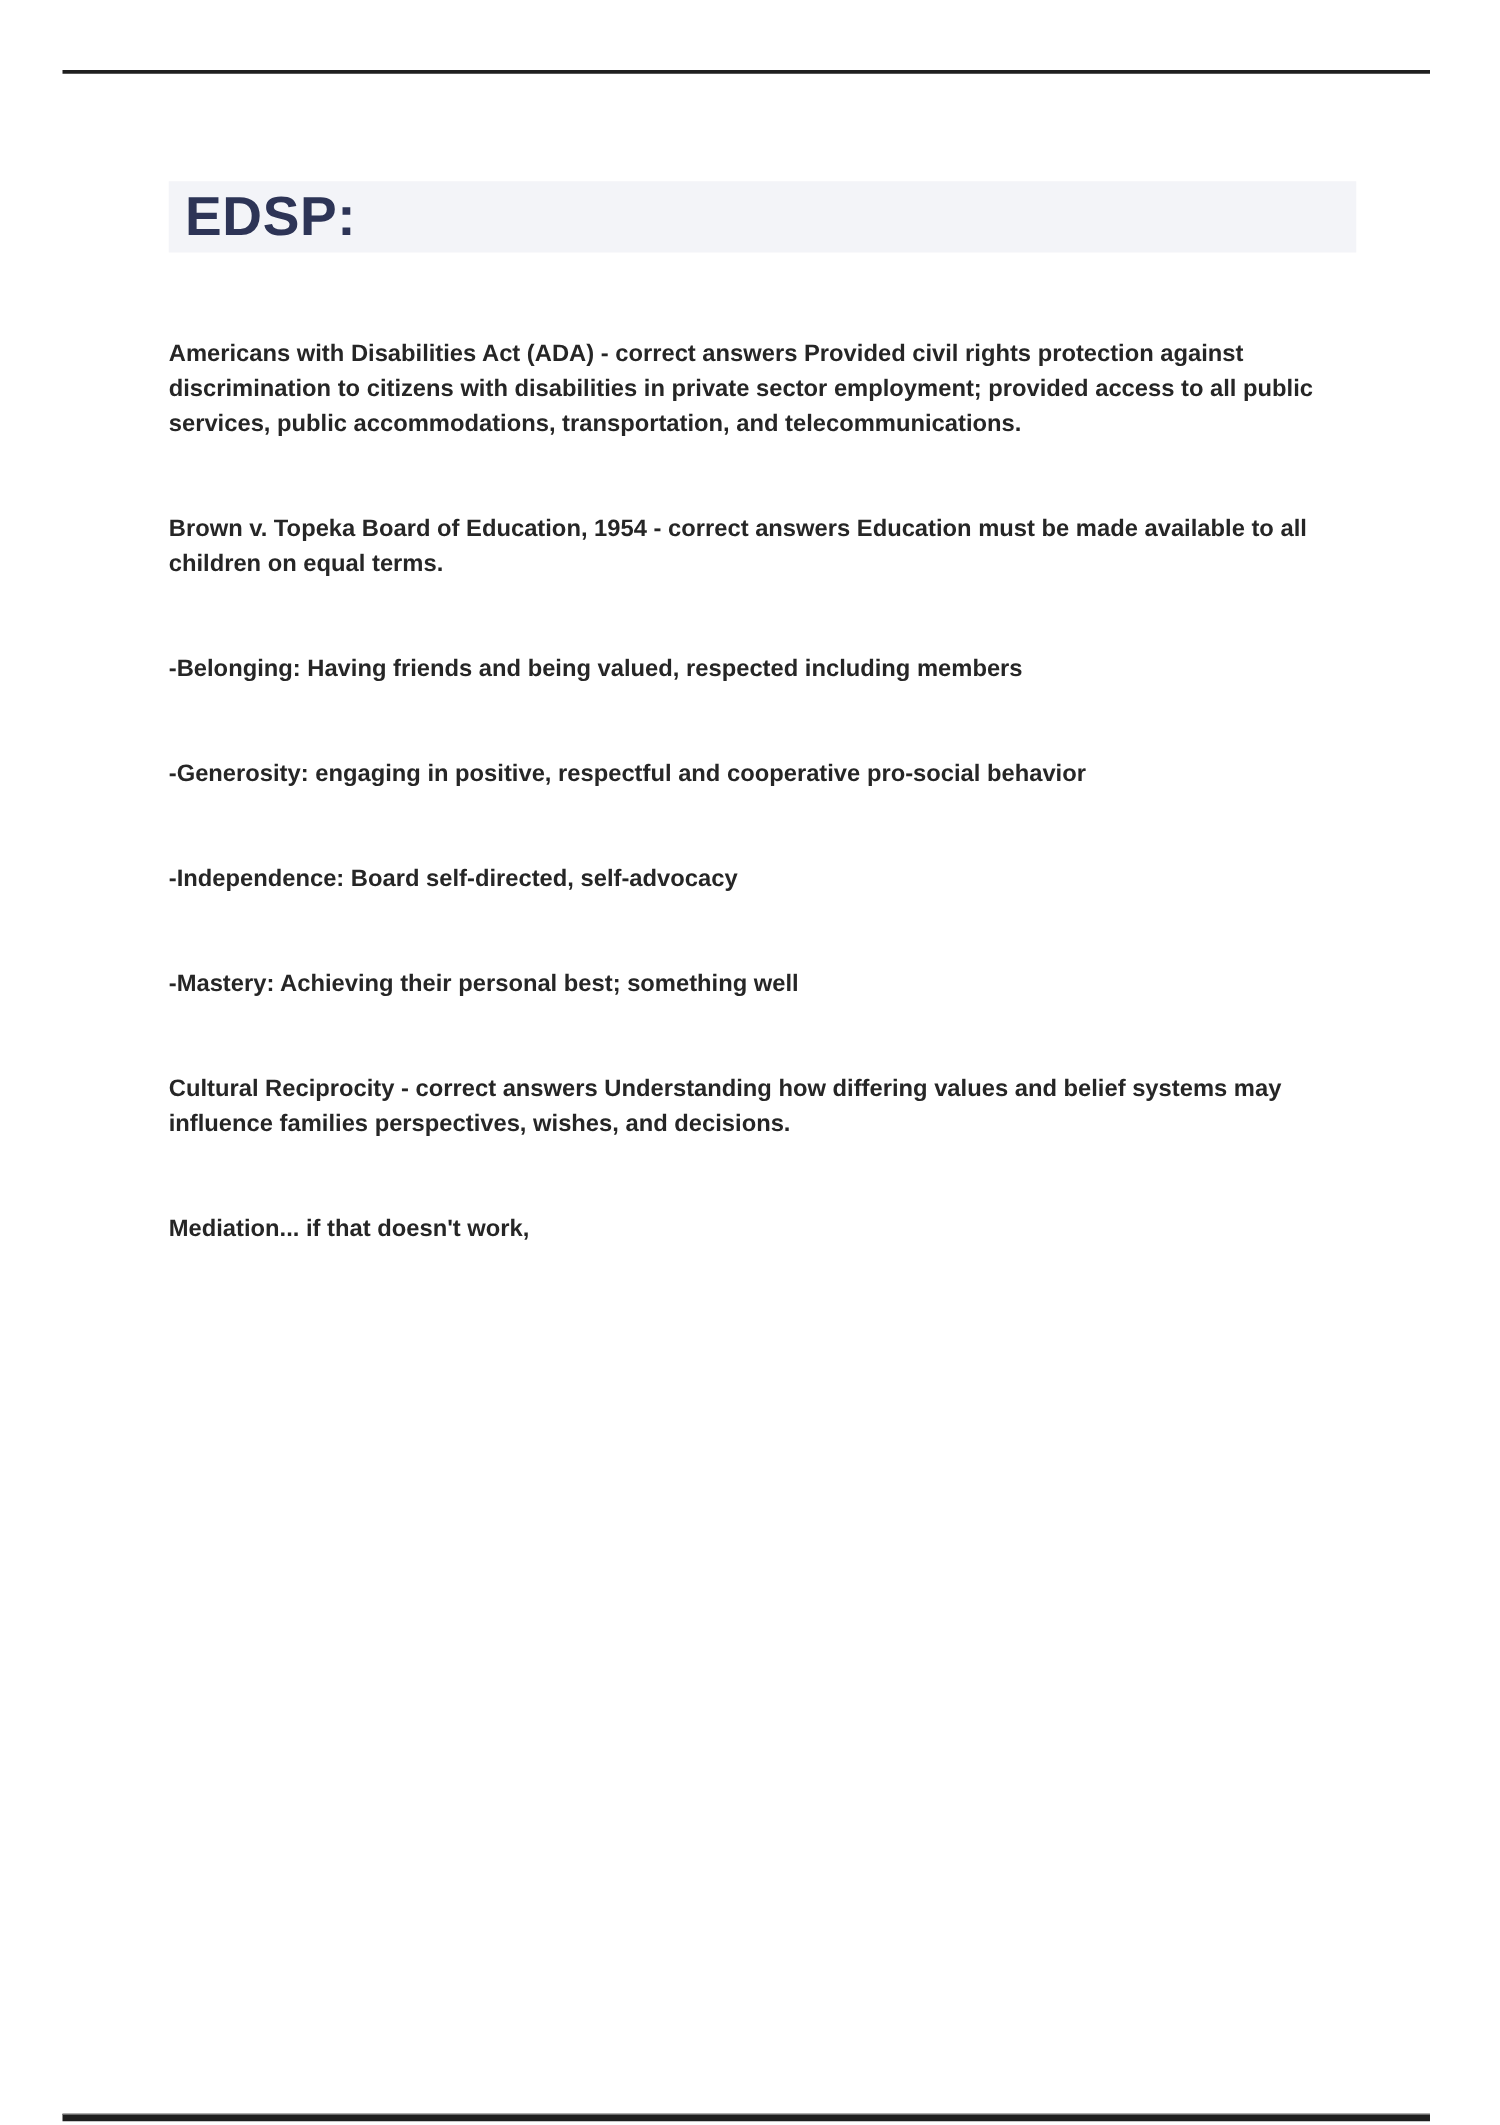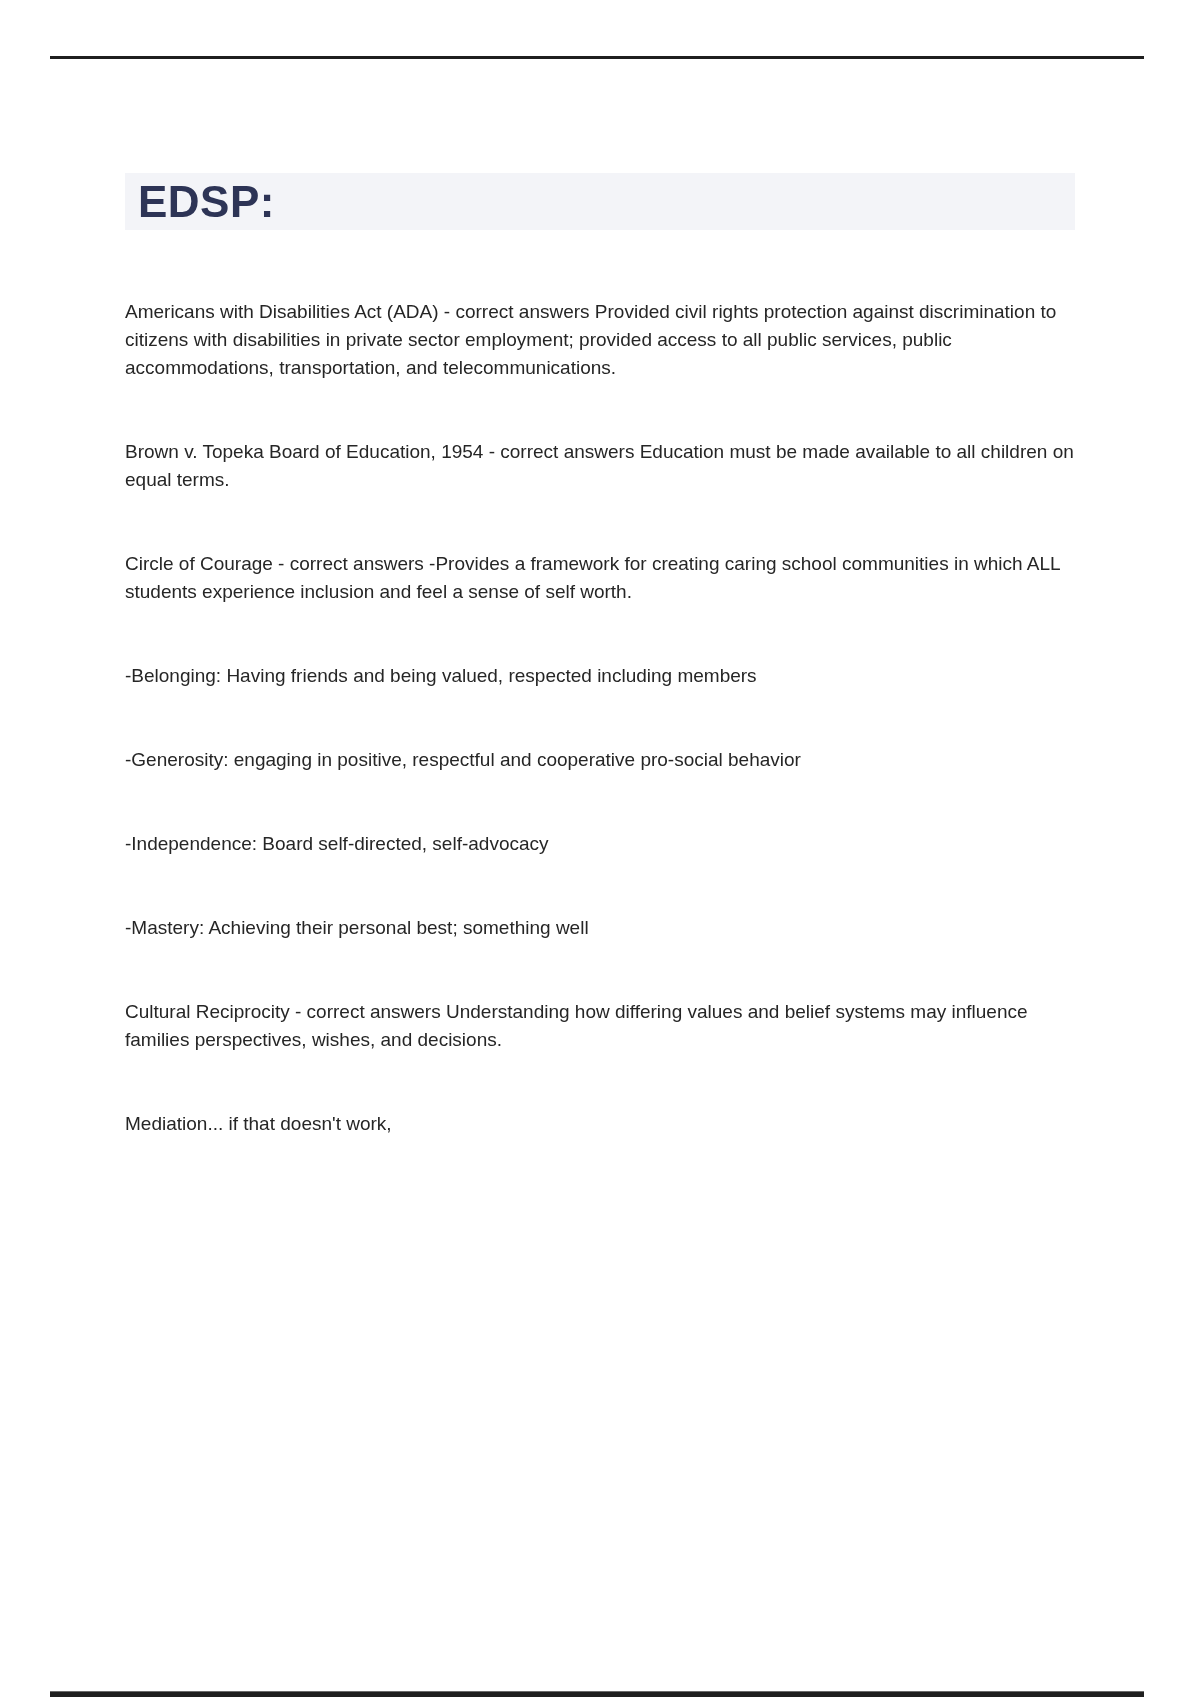--- a/index.html
+++ b/index.html
@@ -26,58 +26,56 @@
     height: 3px;
   }
   .rule-bottom {
     top: 1691px;
     height: 5px;
     border-top: 1px solid #6b6b6b;
   }
   .content {
     position: absolute;
     top: 145px;
-    left: 125px;
+    left: 135px;
     width: 950px;
-    margin-top: 28px;
   }
   .doc-title {
     margin: 0 0 68px 0;
     background: #f3f4f8;
     color: #2d3456;
     font-size: 44px;
     font-weight: bold;
     line-height: 57px;
     height: 57px;
     padding-left: 13px;
     letter-spacing: 0.5px;
   }
   .para {
     margin: 0 0 56px 0;
     color: #262626;
     font-size: 19px;
     line-height: 28px;
-    font-weight: 400;
+    font-weight: 700;
   }
 </style>
 </head>
 <body>
 
 <div class="page">
 
   <div class="rule rule-top"></div>
 
   <div class="content">
     <h1 class="doc-title">EDSP:</h1>
 
     <p class="para">Americans with Disabilities Act (ADA) - correct answers Provided civil rights protection against discrimination to citizens with disabilities in private sector employment; provided access to all public services, public accommodations, transportation, and telecommunications.</p>
 
     <p class="para">Brown v. Topeka Board of Education, 1954 - correct answers Education must be made available to all children on equal terms.</p>
 
-    <p class="para">Circle of Courage - correct answers -Provides a framework for creating caring school communities in which ALL students experience inclusion and feel a sense of self worth.</p>
 
     <p class="para">-Belonging: Having friends and being valued, respected including members</p>
 
     <p class="para">-Generosity: engaging in positive, respectful and cooperative pro-social behavior</p>
 
     <p class="para">-Independence: Board self-directed, self-advocacy</p>
 
     <p class="para">-Mastery: Achieving their personal best; something well</p>
 
     <p class="para">Cultural Reciprocity - correct answers Understanding how differing values and belief systems may influence families perspectives, wishes, and decisions.</p>

